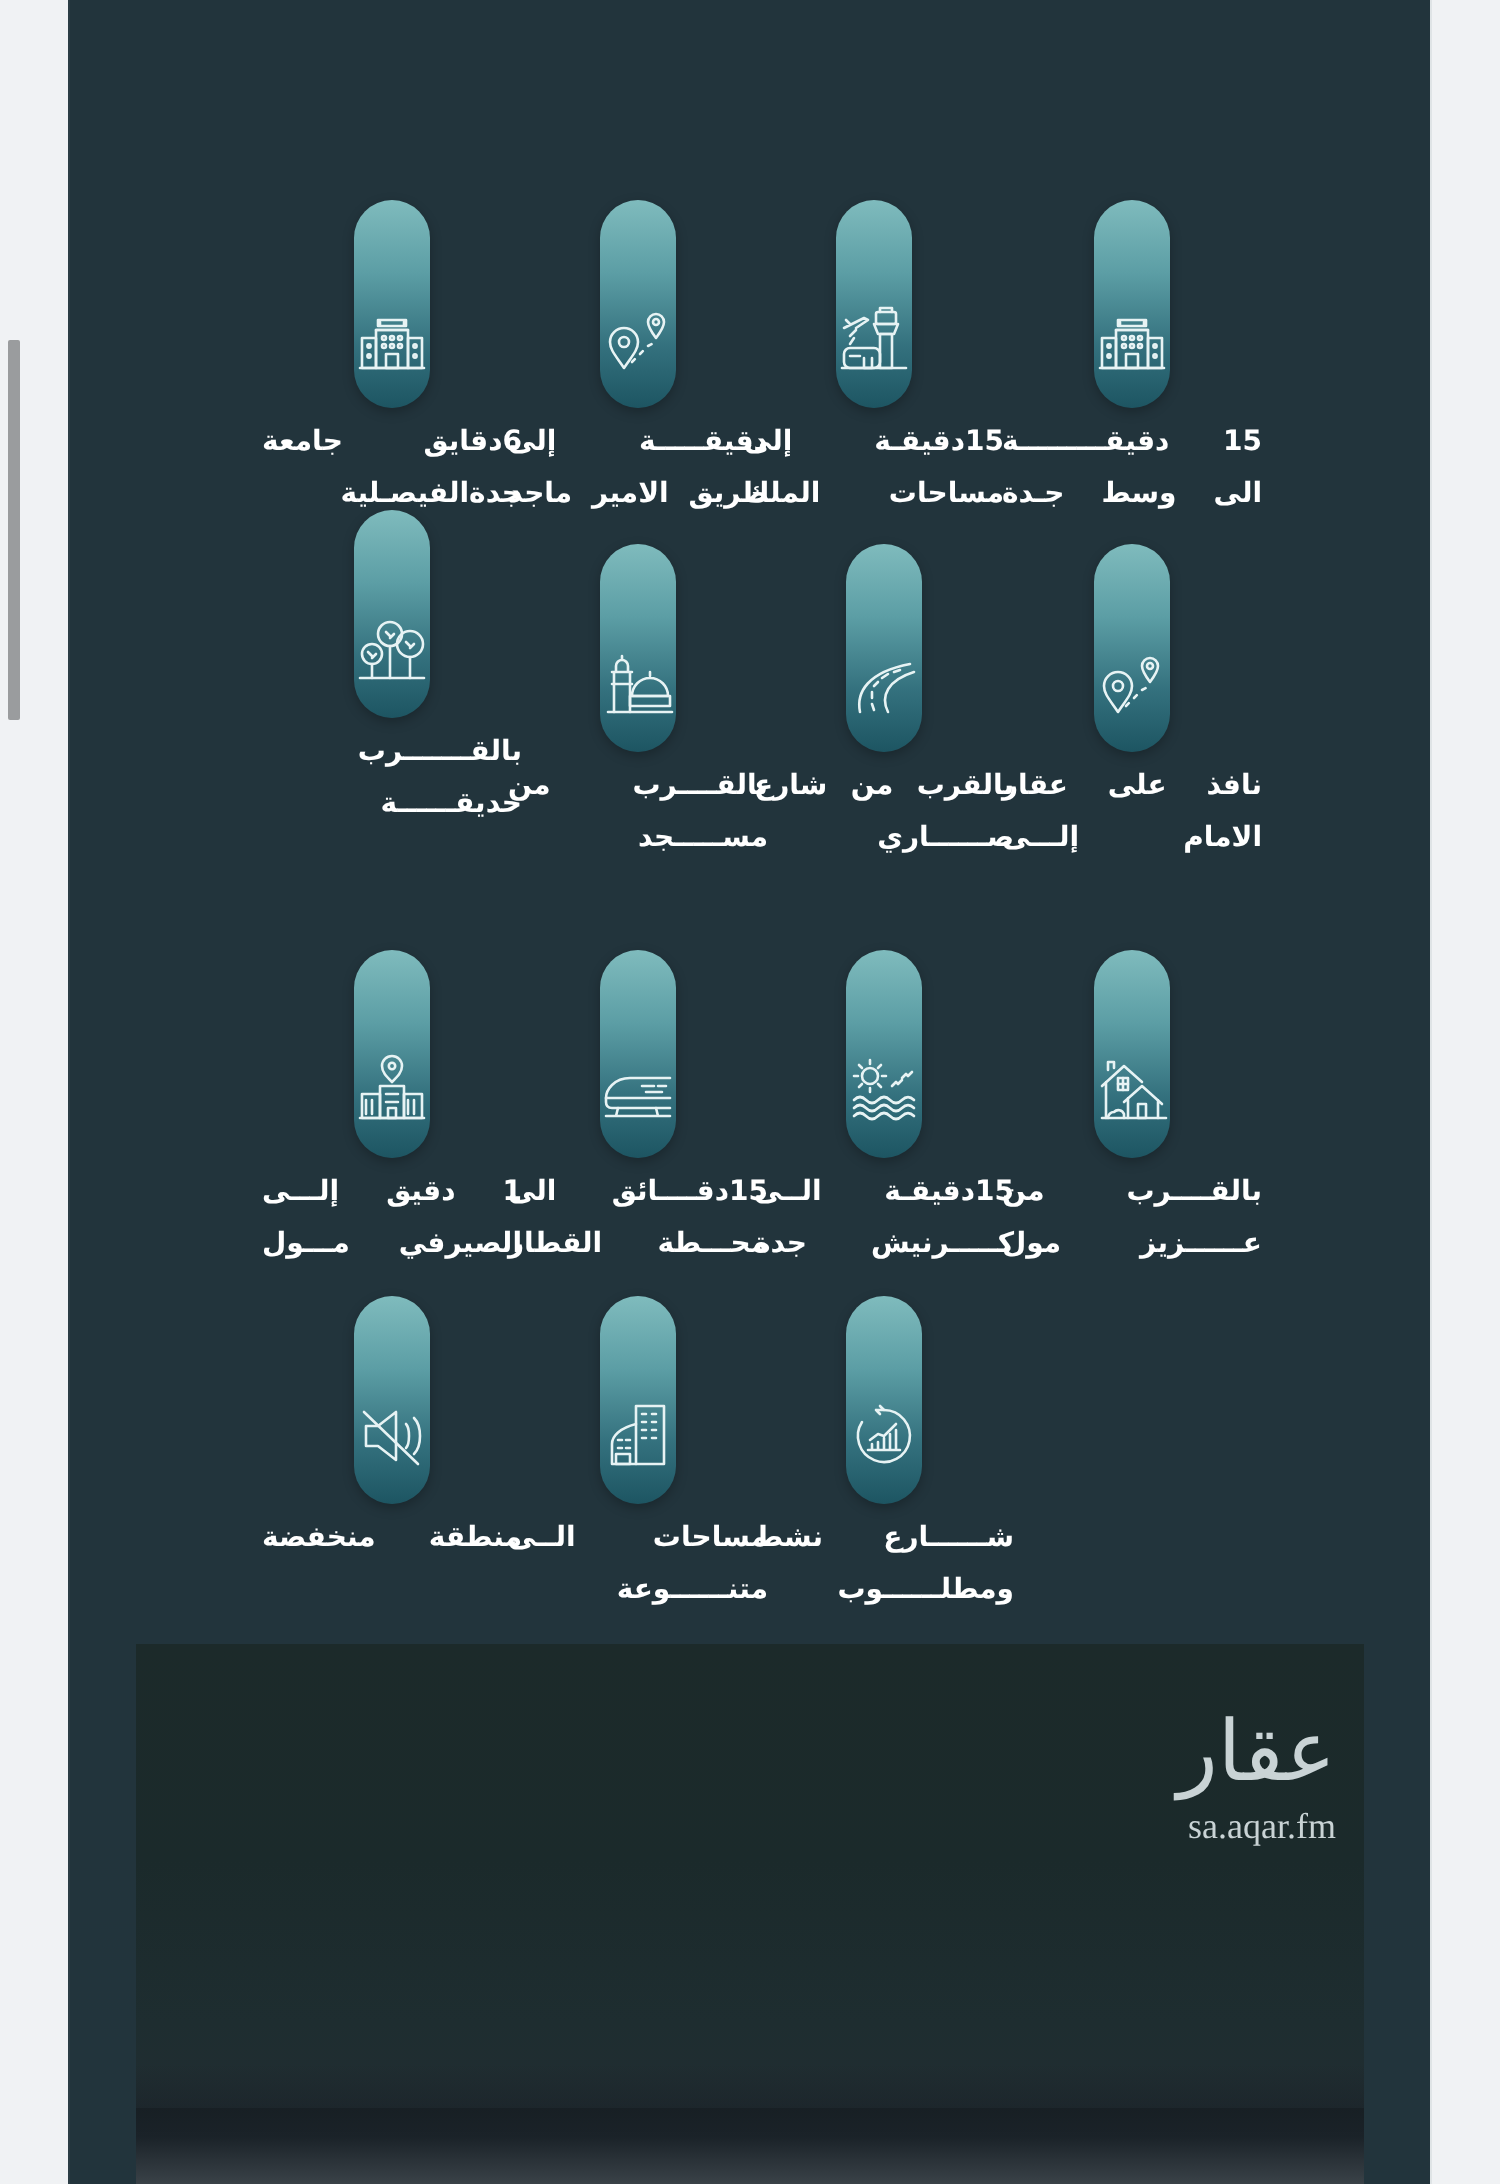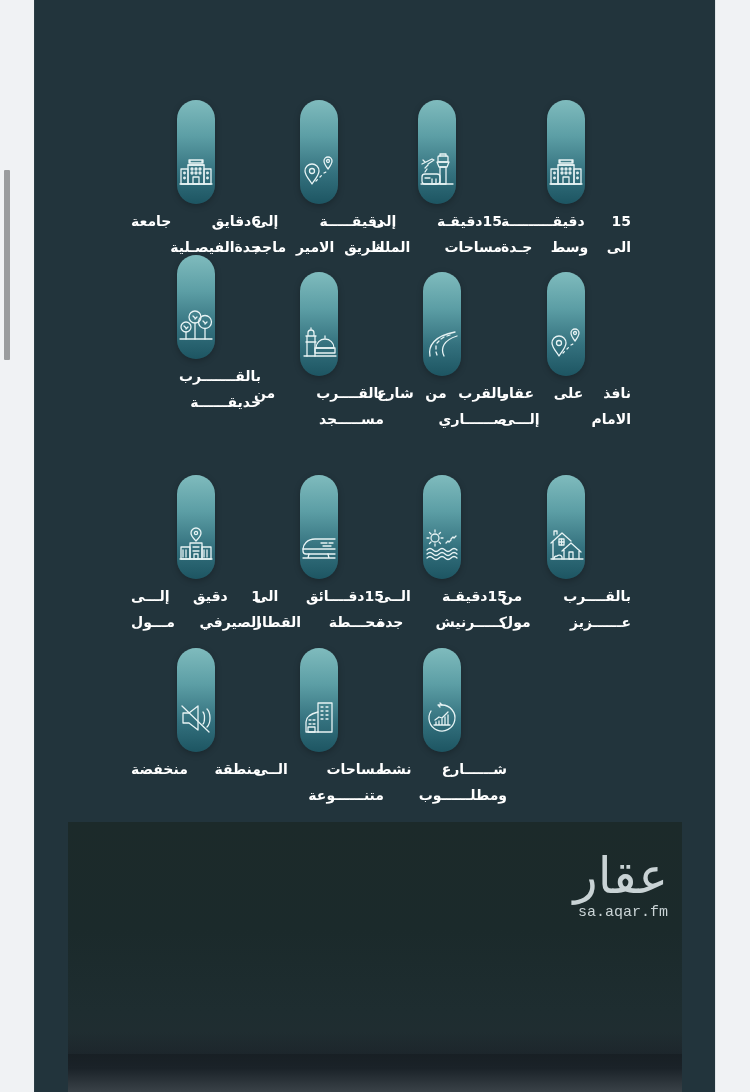--- a/index.html
+++ b/index.html
@@ -61,22 +61,22 @@
       -webkit-text-stroke: 2px #8fa3a8;
       text-shadow: -4px 2px 0 #60737a, 2px 3px 0 #2c3a3f;
       line-height: 1;
     }
     .photo .base {
       position: absolute; left: 0; right: 0; top: 232px; height: 12px; background: #141b1e;
     }
     .logo {
       position: absolute; right: 14px; top: 28px; text-align: right; color: #c9d3d5;
     }
-    .logo .ar { font-family: "DejaVu Sans", sans-serif; font-size: 50px; line-height: 52px; direction: rtl; font-weight: normal; }
-    .logo .url { font-family: Liberation Mono, monospace; font-size: 15px; line-height: 18px; margin-top: 2px; }
+    .logo .ar { font-family: "DejaVu Sans", sans-serif; font-size: 42px; line-height: 52px; direction: rtl; font-weight: normal; }
+    .logo .url { font-family: Liberation Serif, serif; font-size: 18px; line-height: 18px; margin-top: 2px; }
   </style>
 </head>
 <body>
 
 <div class="page">
   <div class="scrollbar-track">
     <div class="scrollbar-thumb"></div>
   </div>
 
   <div class="panel">

